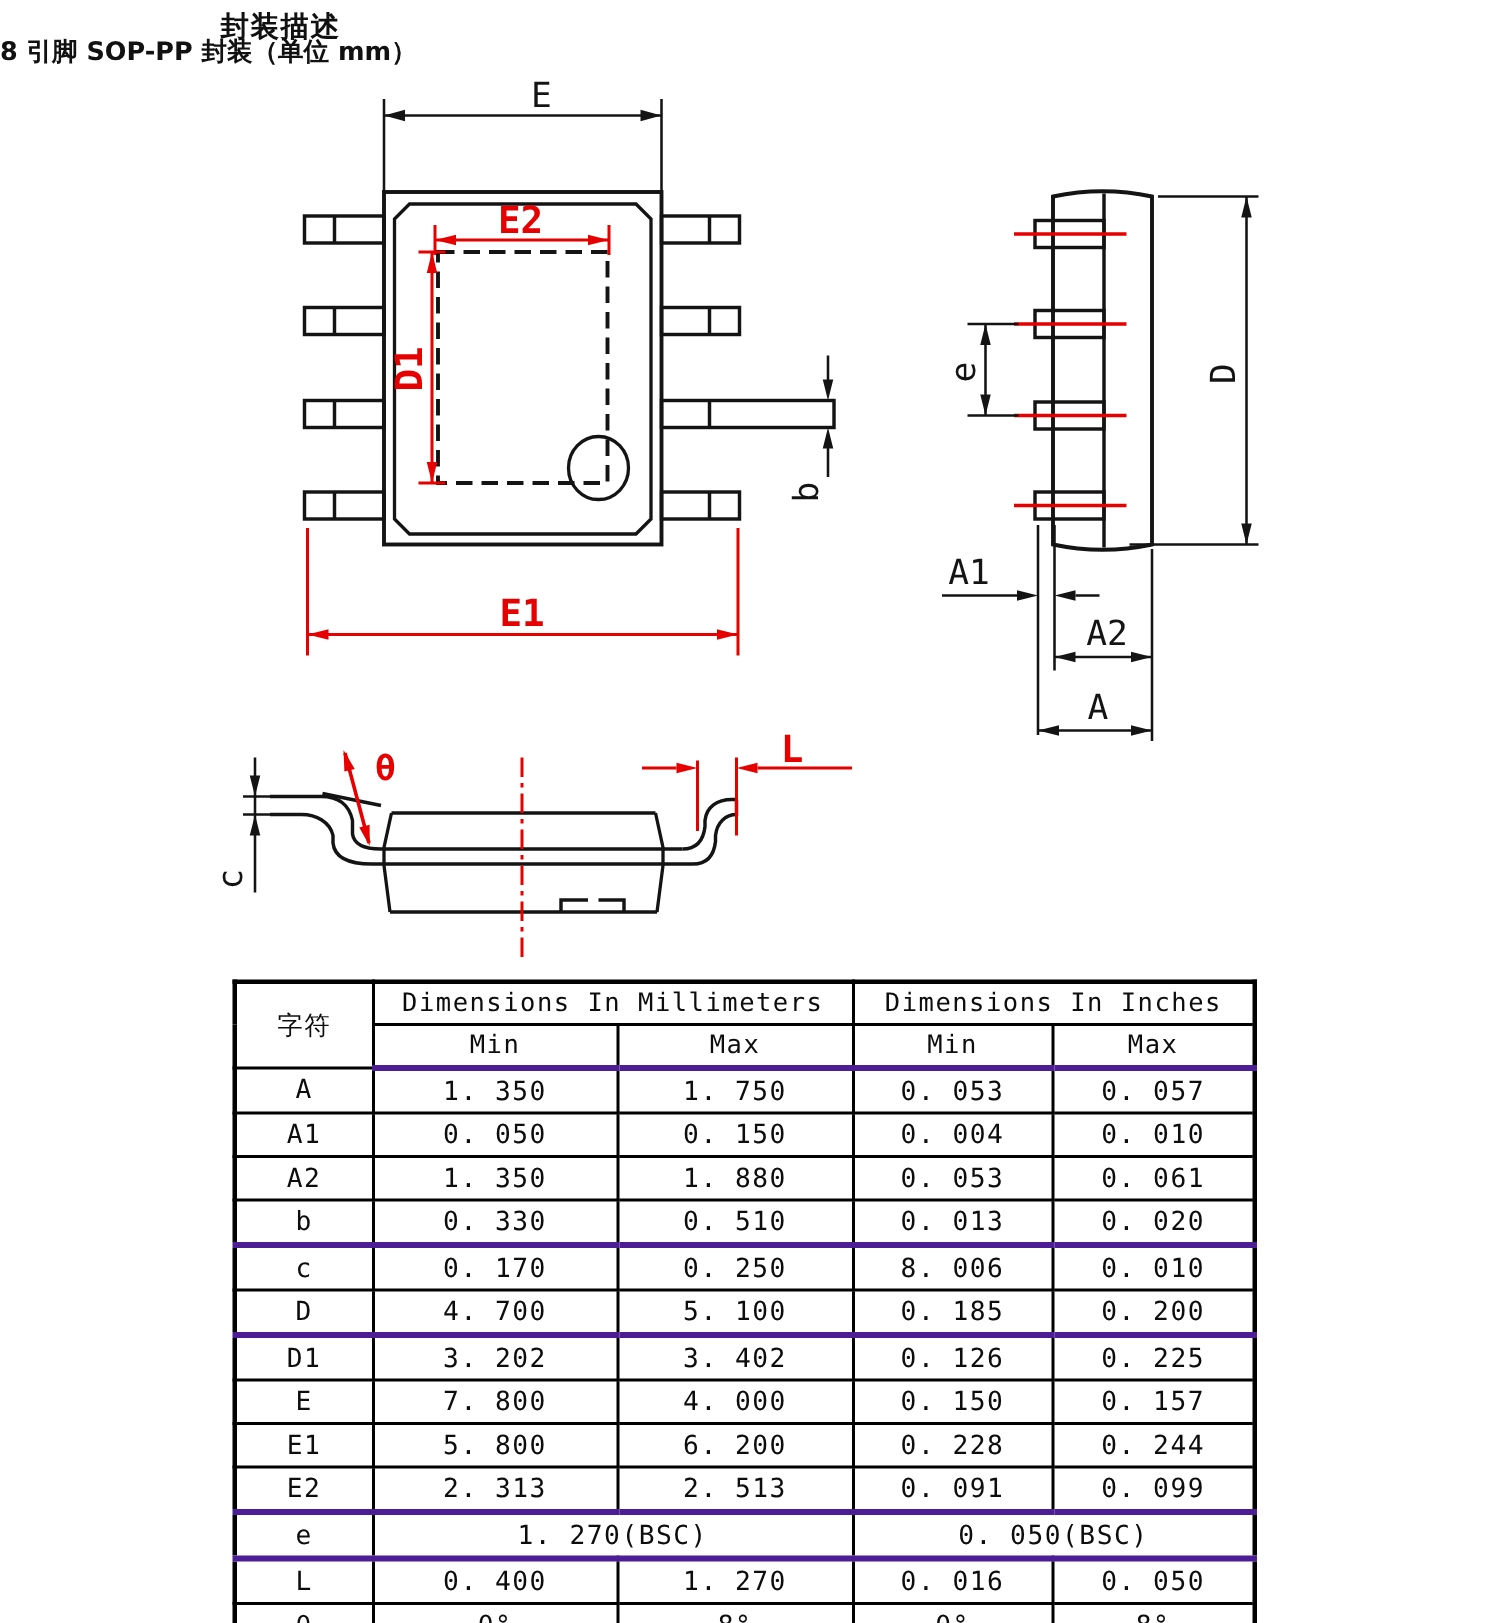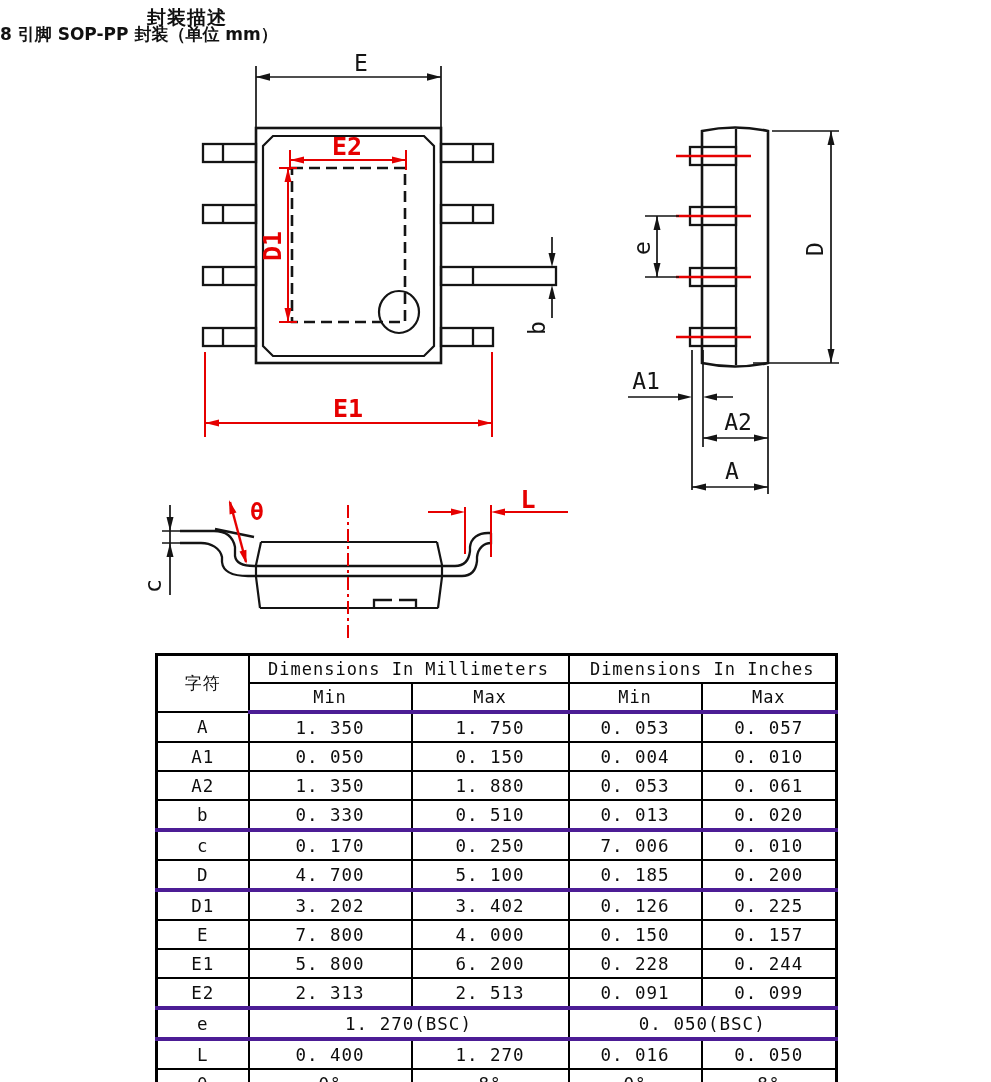--- a/index.html
+++ b/index.html
@@ -219,21 +219,21 @@
         <td>b</td>
         <td>0. 330</td>
         <td>0. 510</td>
         <td>0. 013</td>
         <td>0. 020</td>
       </tr>
       <tr>
         <td>c</td>
         <td>0. 170</td>
         <td>0. 250</td>
-        <td>7. 006</td>
+        <td>8. 006</td>
         <td>0. 010</td>
       </tr>
       <tr class="thick">
         <td>D</td>
         <td>4. 700</td>
         <td>5. 100</td>
         <td>0. 185</td>
         <td>0. 200</td>
       </tr>
       <tr>

